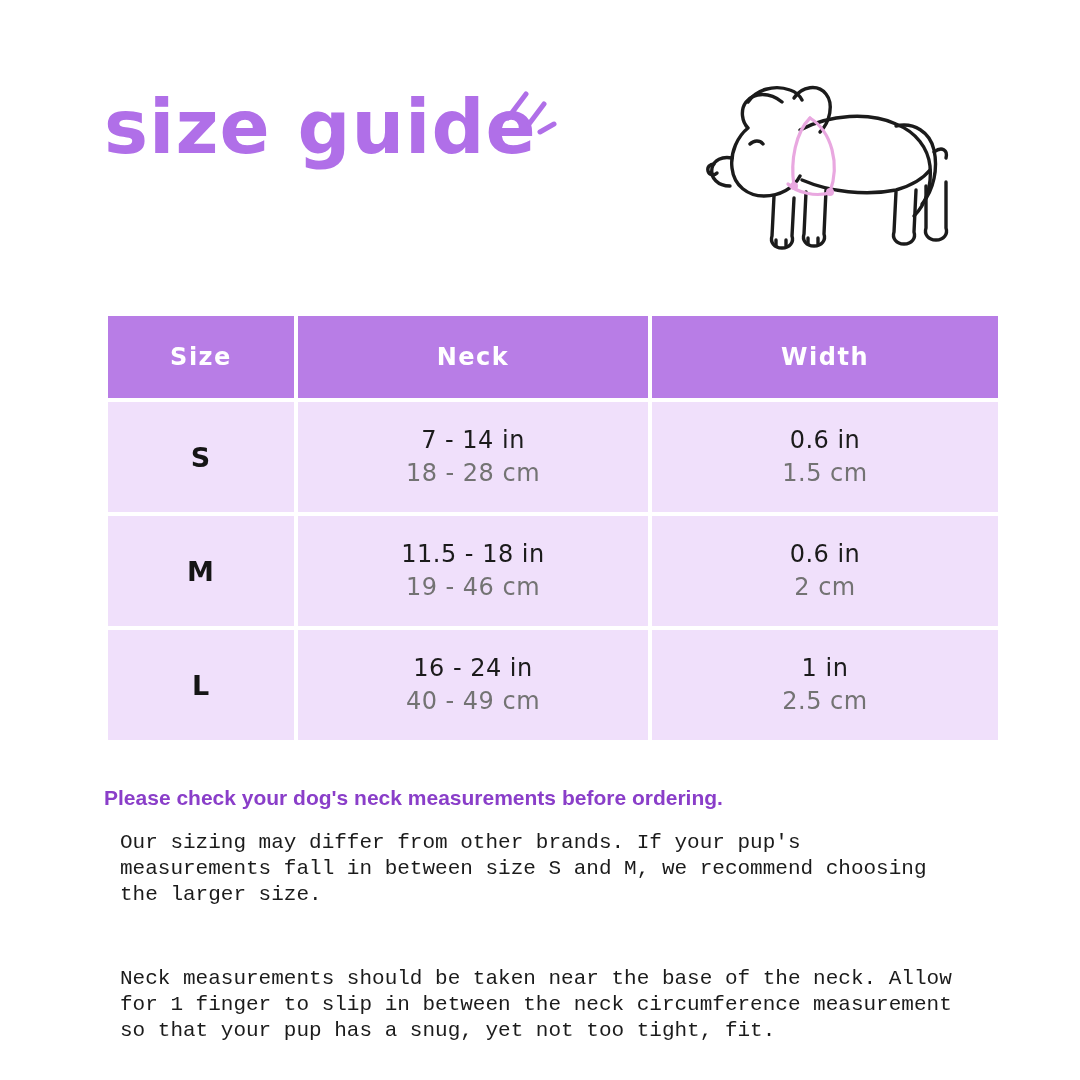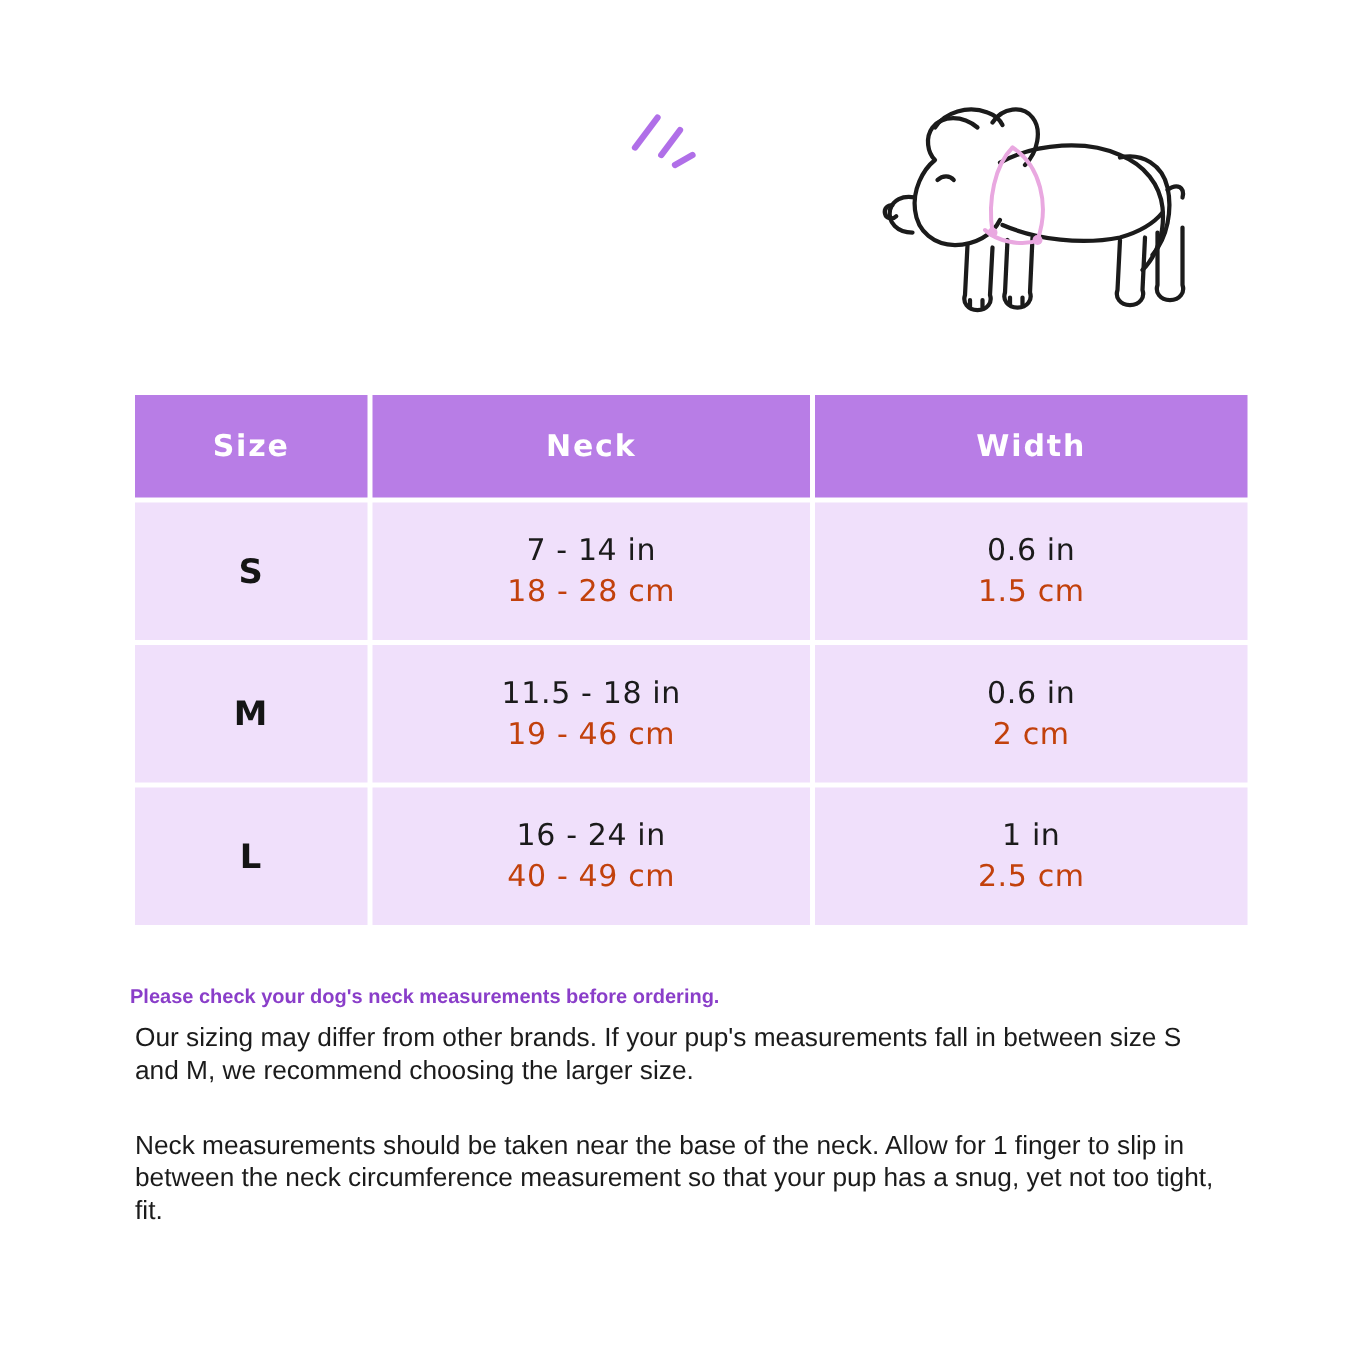--- a/index.html
+++ b/index.html
@@ -101,55 +101,56 @@
   .val-in {
     font-family: "DejaVu Sans", sans-serif;
     font-size: 24px;
     color: #1b1b1b;
     letter-spacing: 0.5px;
     line-height: 32px;
   }
   .val-cm {
     font-family: "DejaVu Sans", sans-serif;
     font-size: 24px;
-    color: #c2410c;
+    color: #737373;
     letter-spacing: 0.5px;
     line-height: 34px;
   }
 
   
   .notes {
     position: absolute;
     left: 104px;
     top: 782px;
     width: 876px;
   }
   .note-highlight {
     font-family: "Liberation Sans", sans-serif;
-    font-size: 16px;
+    font-size: 21px;
     font-weight: bold;
     color: #8a3ec9;
     line-height: 32px;
     margin: 0 0 2px 0;
   }
   .note-body {
-    font-family: Liberation Sans, sans-serif;
+    font-family: Liberation Mono, monospace;
     font-size: 21px;
     color: #1b1b1b;
     line-height: 26px;
-    margin: 4px;
+    margin: 16px;
   }
   .note-gap { height: 26px; }
 </style>
 </head>
 <body>
 
 <div class="page">
 
   <div class="header">
+    <h1 class="title-main">size guide</h1>
   </div>
 
   <svg class="spark" viewBox="0 0 70 70">
     <g stroke="#b06fe8" stroke-width="5" stroke-linecap="round">
       <line x1="12" y1="38" x2="30" y2="14"></line>
       <line x1="33" y1="44" x2="48" y2="24"></line>
       <line x1="44" y1="52" x2="58" y2="44"></line>
     </g>
   </svg>
 

